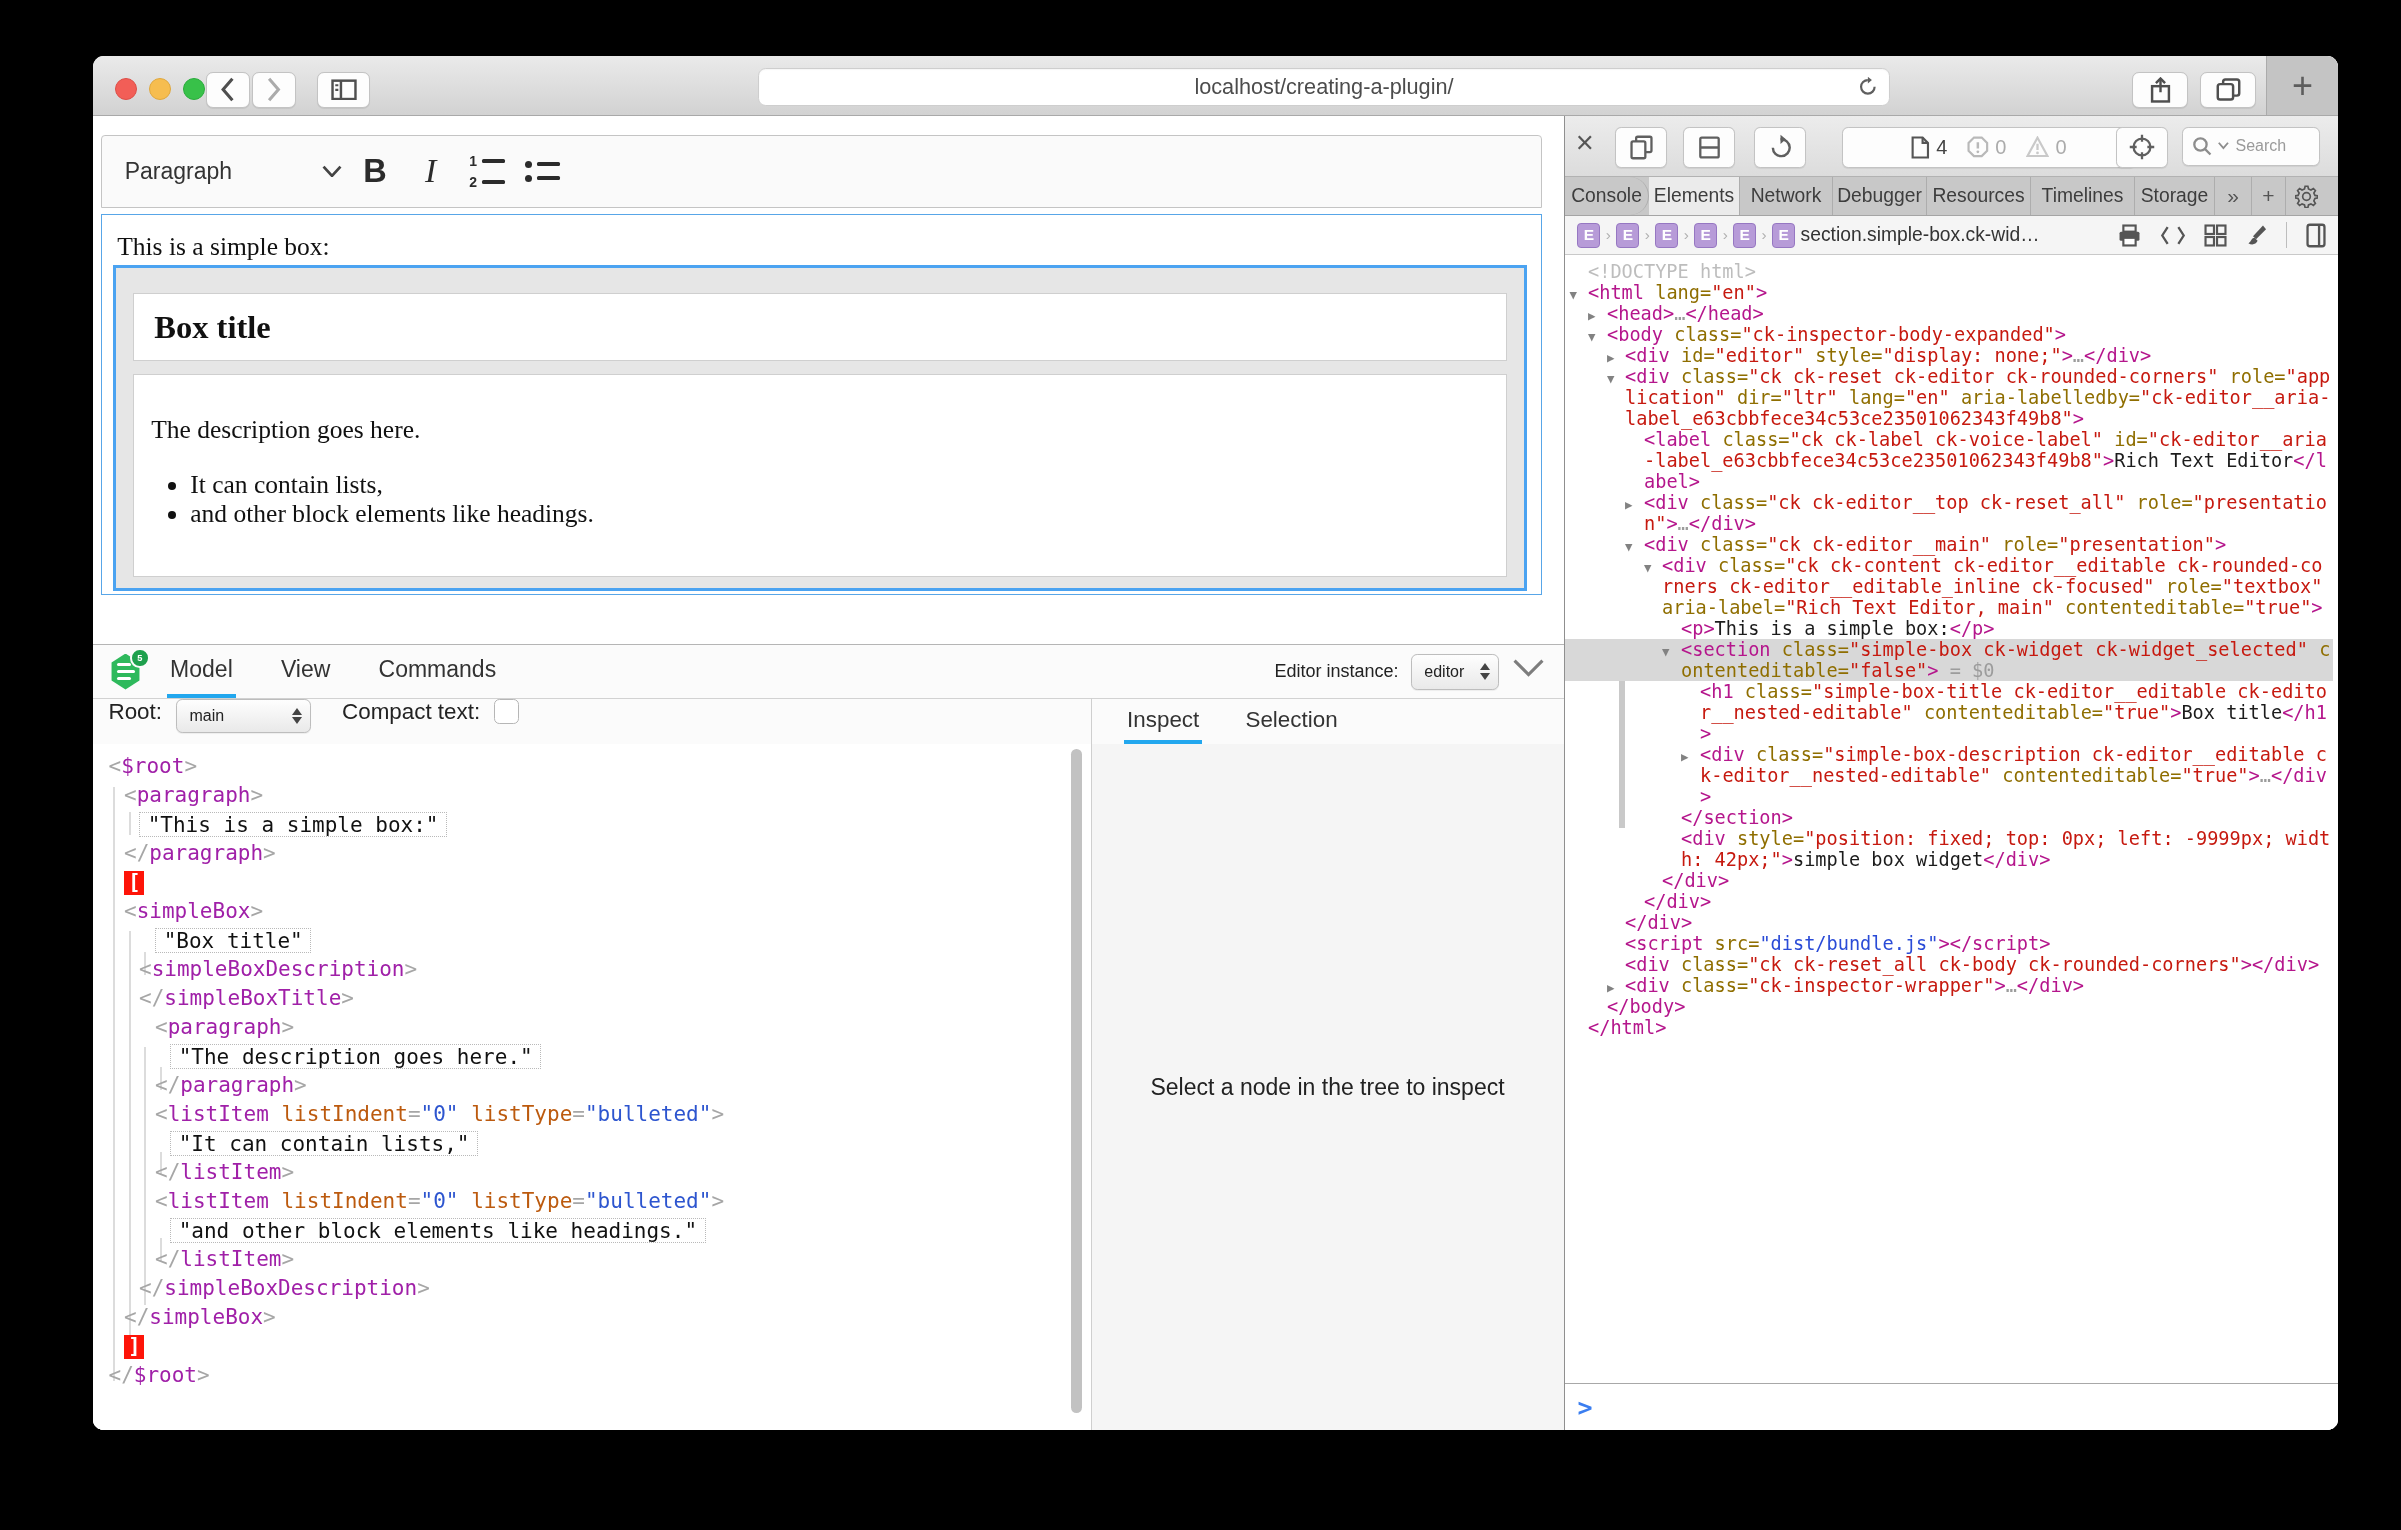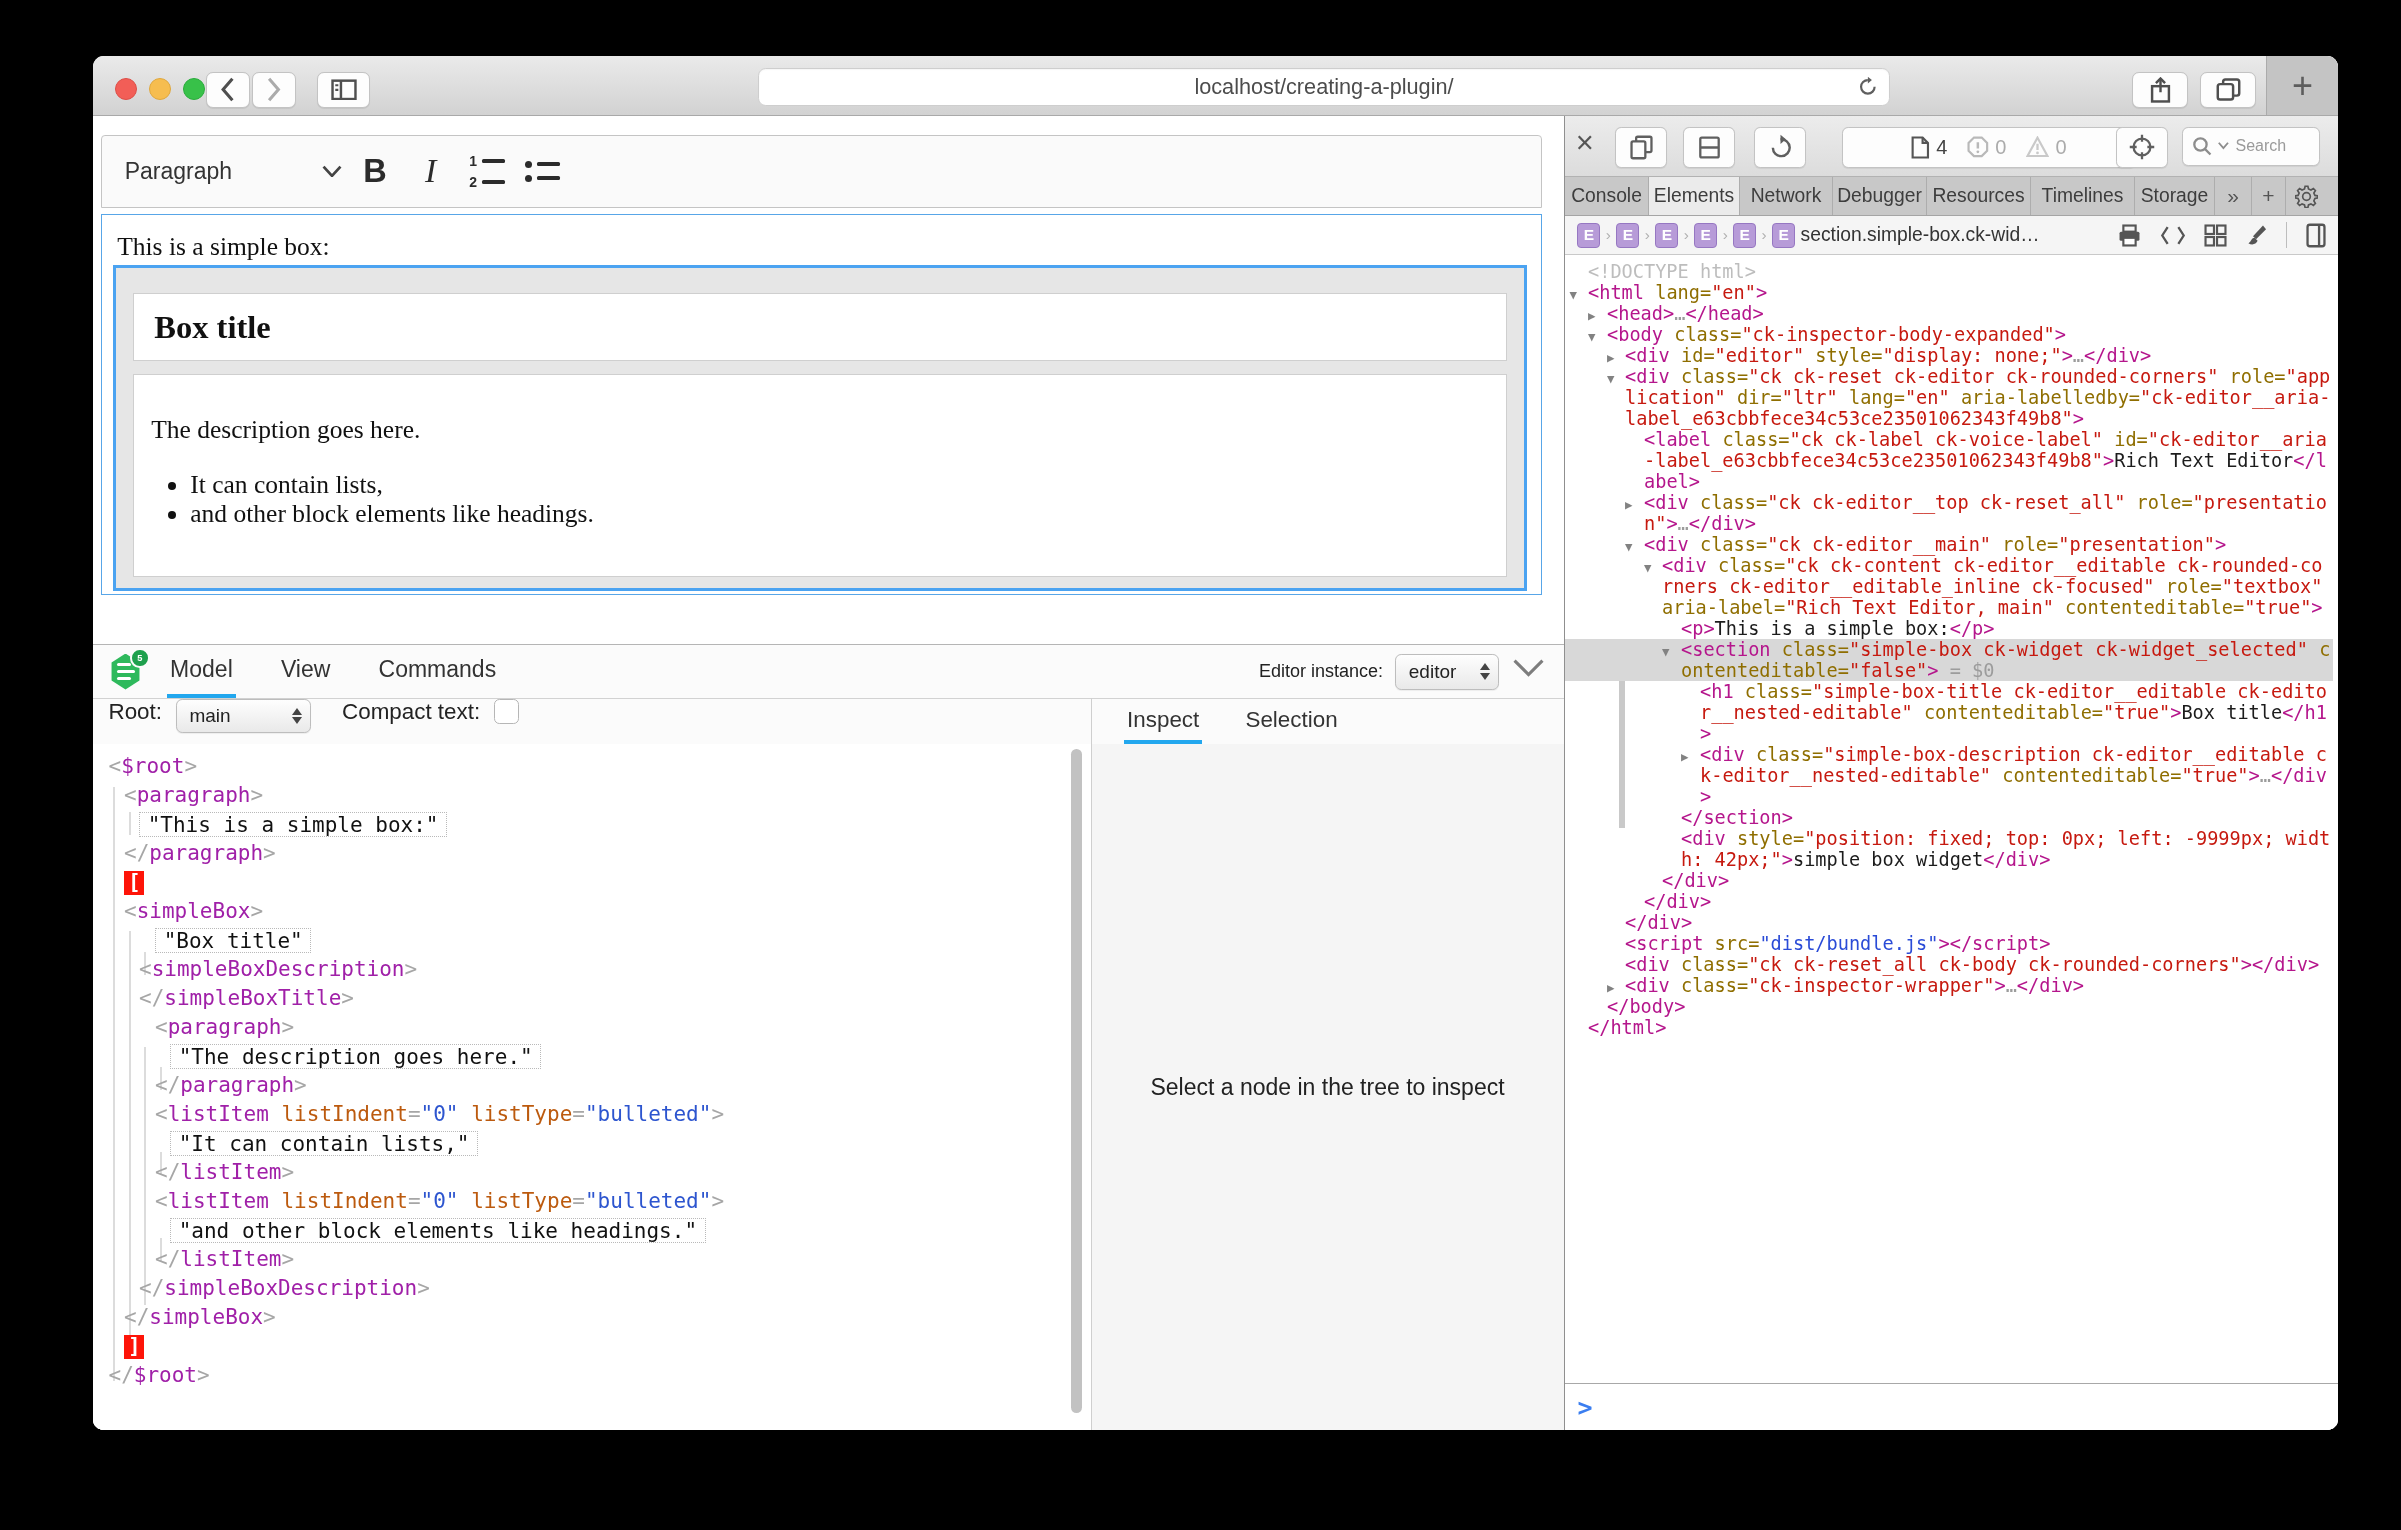--- a/index.html
+++ b/index.html
@@ -50,21 +50,21 @@
   .insp-header{position:relative;height:53px;border-bottom:0.8px solid #d2d2d2;}
   .ck-logo{position:absolute;left:17px;top:8.5px;width:31px;height:36px;background:#2eb95c;clip-path:polygon(50% 0,95% 25%,95% 75%,50% 100%,5% 75%,5% 25%);}
   .ck-logo i{position:absolute;left:7px;height:3.1px;background:#fff;border-radius:1.5px;}
   .ck-badge{position:absolute;left:37px;top:3.1px;width:15.5px;height:15.5px;border-radius:50%;background:#1ea04d;border:2.3px solid #fbfbfb;color:#fff;font-size:9.3px;font-weight:bold;display:flex;align-items:center;justify-content:center;}
   .i-tabs{position:absolute;left:74px;top:0;height:100%;display:flex;gap:42px;}
   .i-tab{display:flex;align-items:center;font-size:23px;color:#333;border-bottom:4.6px solid transparent;padding:0 3.1px;box-sizing:border-box;}
   .i-tab.active{border-bottom-color:#22a7ee;}
   .i-right{position:absolute;right:65px;top:0;height:100%;display:flex;align-items:center;gap:12.4px;}
   .i-right .lbl{font-size:18px;color:#222;}
   .mac-select{display:flex;align-items:center;background:linear-gradient(#fefefe,#e9e9e9);border:0.8px solid #bdbdbd;border-radius:6.2px;height:34px;padding:0 7.7px 0 12.4px;box-shadow:0 0.8px 0.8px rgba(0,0,0,.06);}
-  .mac-select .val{font-size:19px;color:#222;margin-right:24px;}
+  .mac-select .val{font-size:16px;color:#222;margin-right:16px;}
   .updown{display:flex;flex-direction:column;gap:2.3px;}
   .updown b{width:0;height:0;border-left:5.4px solid transparent;border-right:5.4px solid transparent;}
   .updown .u{border-bottom:7px solid #444;}
   .updown .d{border-top:7px solid #444;}
   .collapse{position:absolute;right:20px;top:14px;}
   .insp-sub{position:relative;height:45px;border-bottom:0.8px solid #d2d2d2;}
   .sub-left{position:absolute;left:15.5px;top:0;height:100%;display:flex;align-items:flex-start;gap:14px;}
   .sub-left .lbl{font-size:22.4px;color:#222;}
   .checkbox{width:23px;height:23px;background:#fff;border:0.8px solid #b6b6b6;border-radius:5.4px;}
   .side-tabs{position:absolute;left:1031px;top:0;height:100%;display:flex;gap:40px;}
@@ -383,21 +383,21 @@
                 <line x1="8.5" y1="8.5" x2="12" y2="12" stroke="#8d8d8d" stroke-width="1.5"></line>
               </svg>
             <svg width="10.8" height="7.7" viewBox="0 0 7 5">
                 <polyline points="0.5,0.5 3.5,4 6.5,0.5" fill="none" stroke="#8d8d8d" stroke-width="1.2"></polyline>
               </svg>
             <span class="ph">Search</span>
           </div>
         </div>
 
         <div class="dt-tabs" id="dtTabs">
-            <div class="dt-tab" style="width: 84px;">Console</div>
+            <div class="dt-tab" style="width: 84px; border-radius: 19px;">Console</div>
             <div class="dt-tab active" style="width: 91px;">Elements</div>
             <div class="dt-tab" style="width: 93px;">Network</div>
             <div class="dt-tab" style="width: 94px;">Debugger</div>
             <div class="dt-tab" style="width: 104px;">Resources</div>
             <div class="dt-tab" style="width: 104px;">Timelines</div>
             <div class="dt-tab" style="width: 80px;">Storage</div>
             <div class="dt-tab icon" style="width: 37px;">»</div>
             <div class="dt-tab icon" style="width: 34px;">+</div>
             <div class="dt-tab icon" style="width: 40px; border-right: none;">
               <svg width="23" height="23" viewBox="0 0 15 15">

